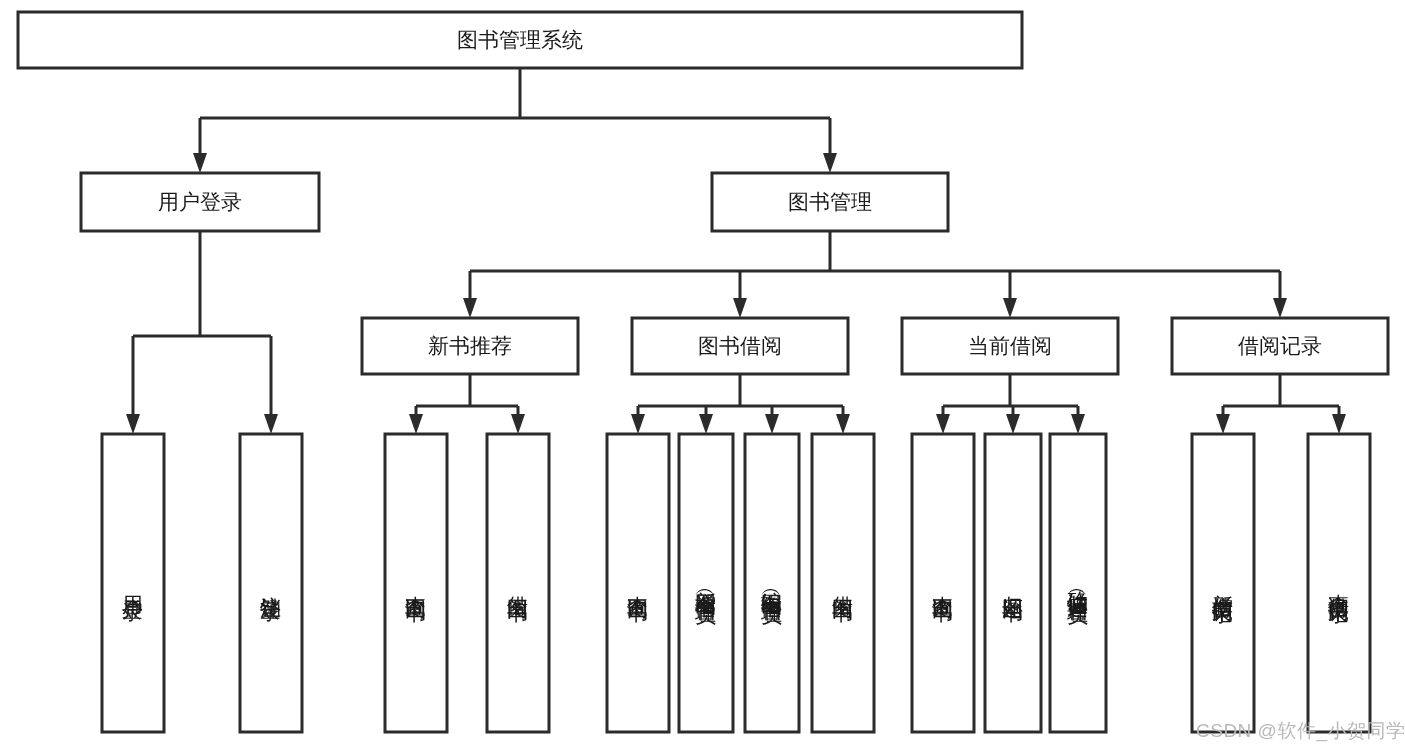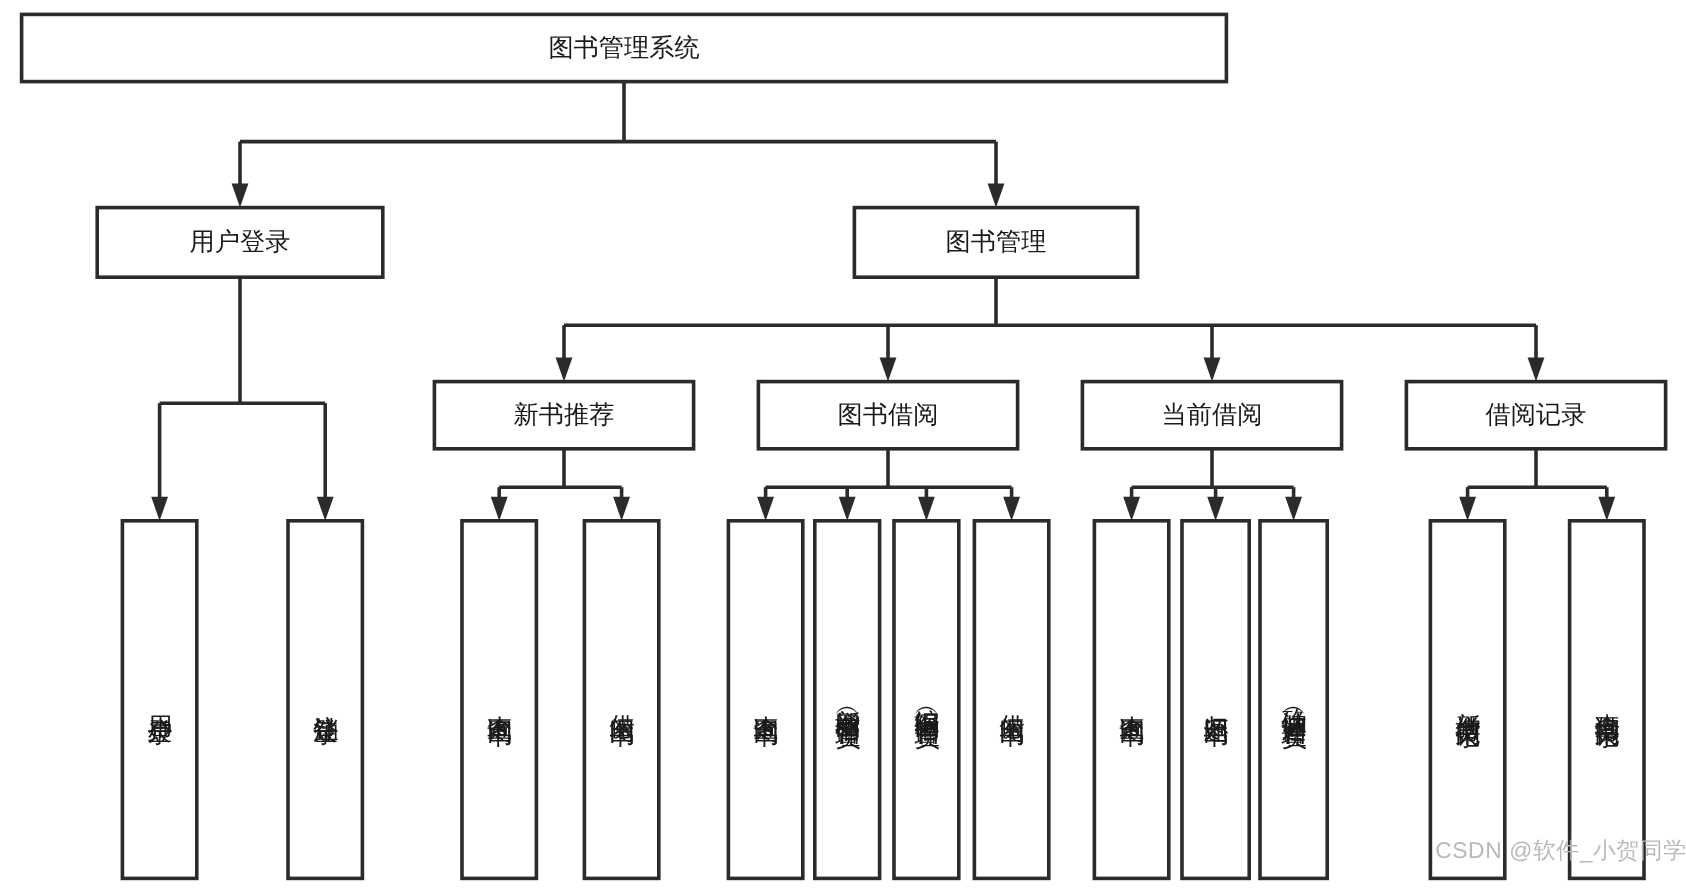--- a/index.html
+++ b/index.html
@@ -200,14 +200,14 @@
       <div class="leaf-label" style="left: 1050px; top: 434px; width: 56px; height: 298px;">
         <span style="display: block;">确认归还（管理员）</span>
       </div>
       <div class="leaf-label" style="left: 1192px; top: 434px; width: 62px; height: 298px;">
         <span style="display: block;">新增借阅记录</span>
       </div>
       <div class="leaf-label" style="left: 1308px; top: 434px; width: 62px; height: 298px;">
         <span style="display: block;">查询借阅记录</span>
       </div>
     </div>
-  <div class="watermark" style="left: 1196px; top: 696px; color: rgb(185, 185, 185);">CSDN @软件_小贺同学</div>
+  <div class="watermark" style="left: 1196px; top: 718px; color: rgb(185, 185, 185);">CSDN @软件_小贺同学</div>
 </div>
 
 </body></html>

